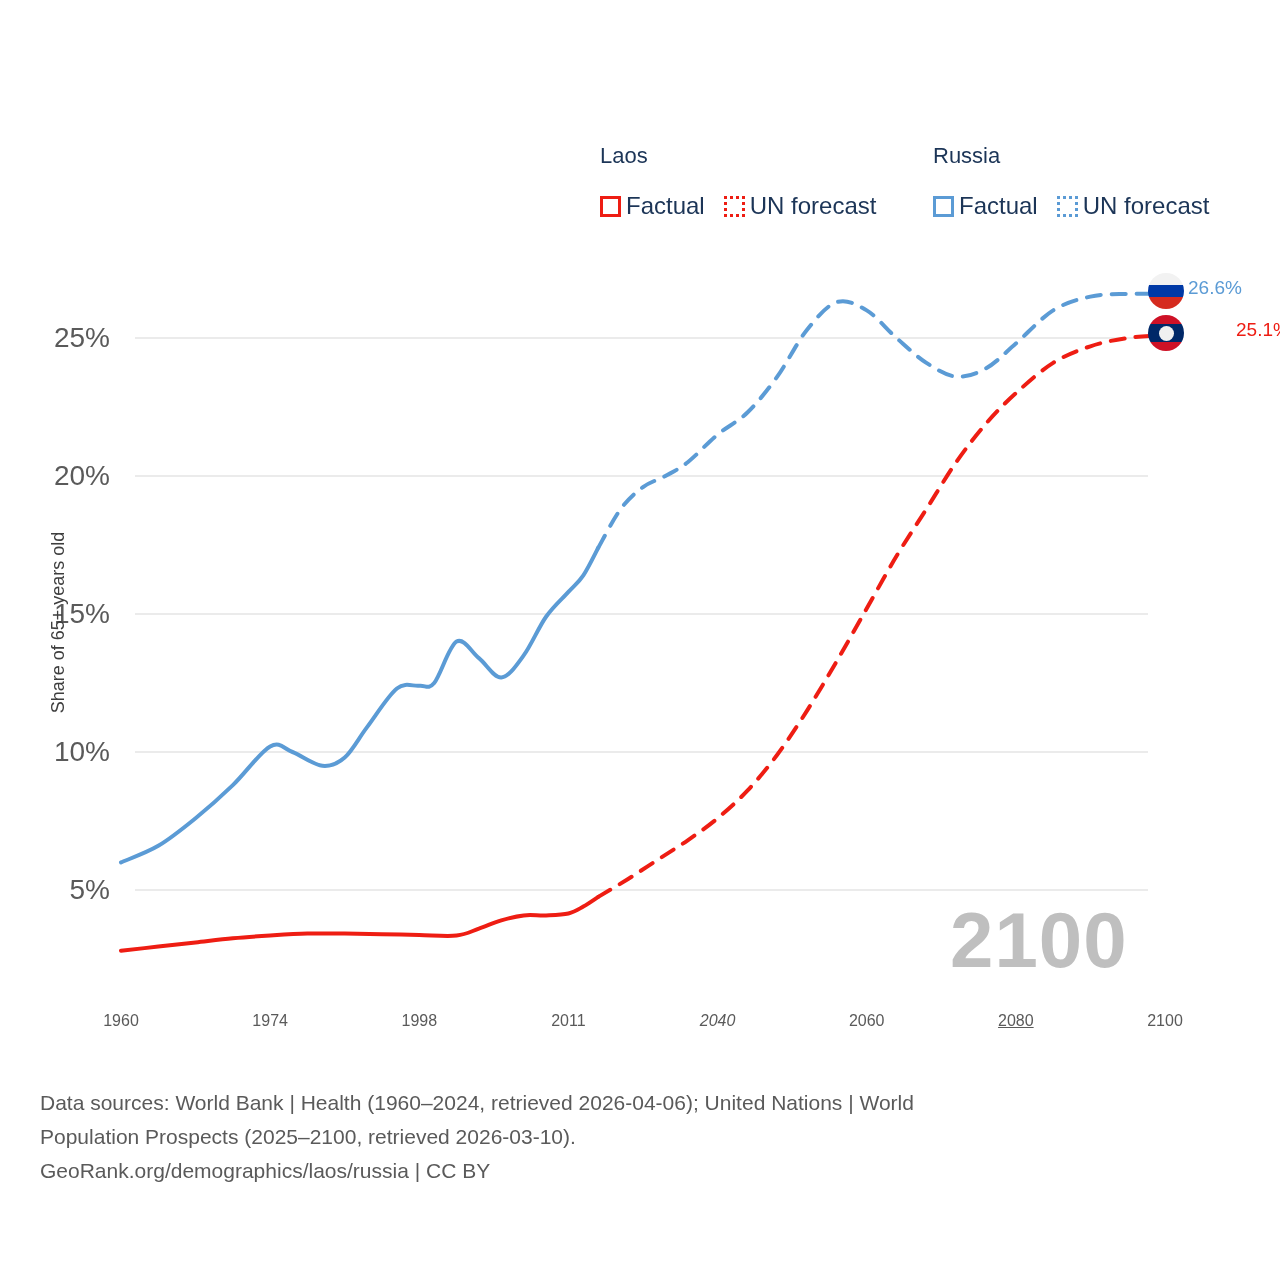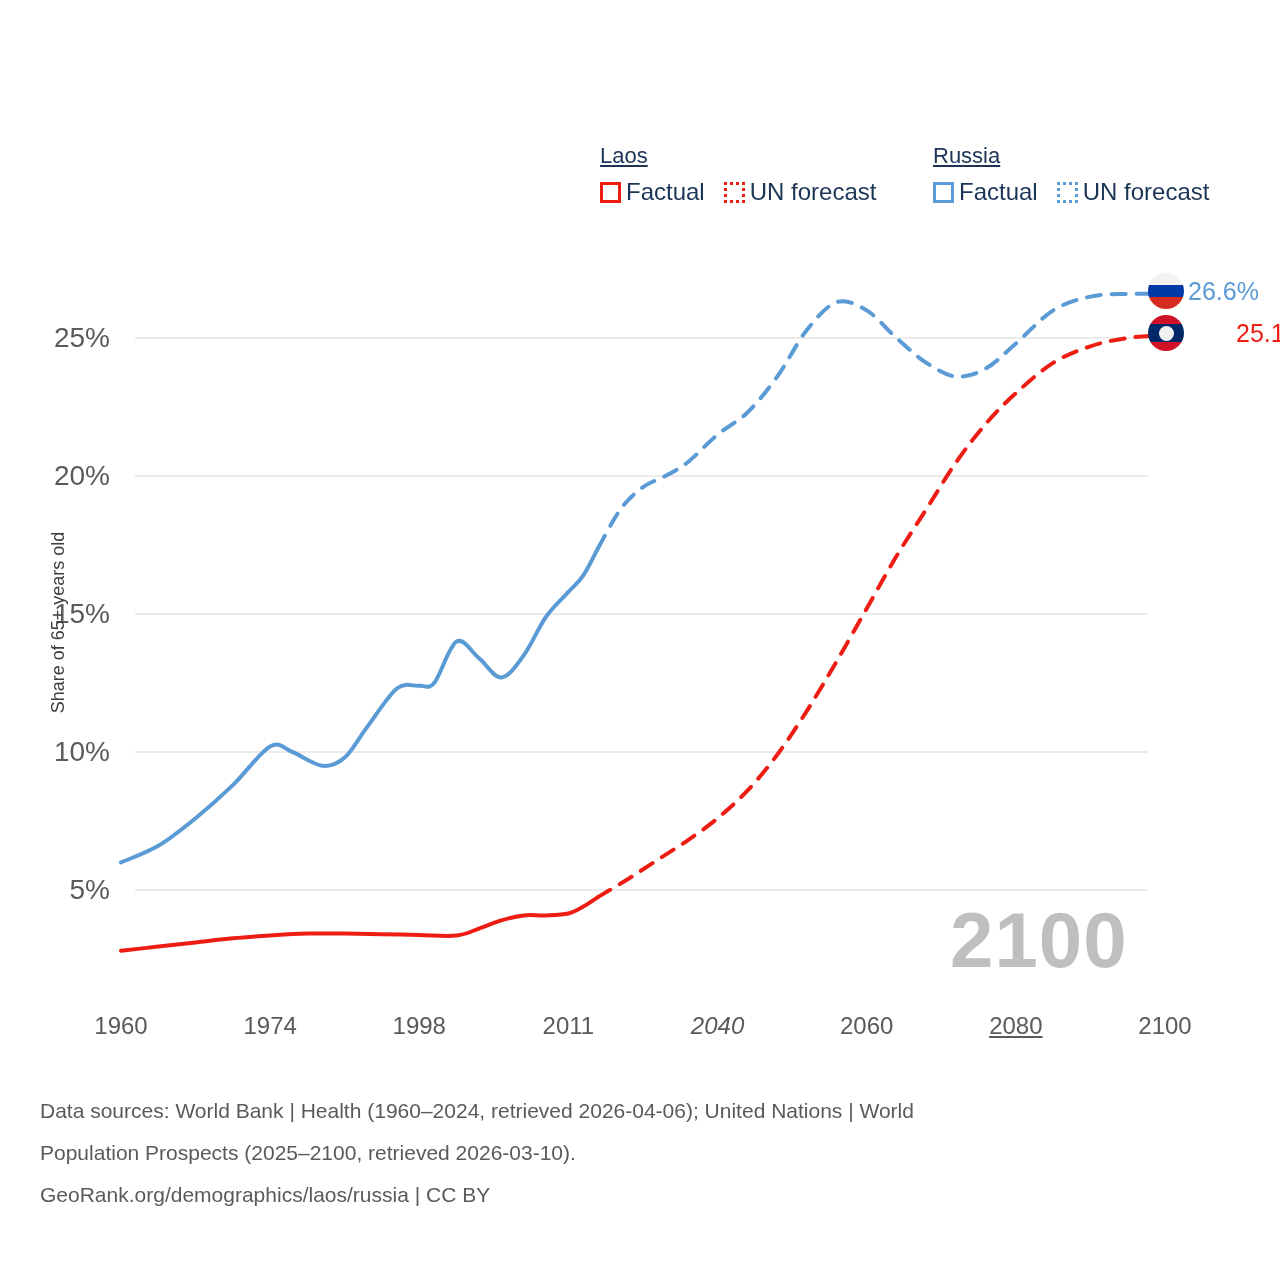--- a/index.html
+++ b/index.html
@@ -37,26 +37,25 @@
     height: 80px;
   }
   .legend-group { position: absolute; top: 0; }
   .legend-group.laos   { left: 0px; }
   .legend-group.russia { left: 333px; }
   .legend-country {
     font-size: 22px;
     color: #1c3557;
     line-height: 26px;
     white-space: nowrap;
-    text-decoration: underline;
   }
   .legend-items {
     display: flex;
     align-items: flex-end;
-    margin-top: 11px;
+    margin-top: 25px;
   }
   .legend-item {
     display: flex;
     align-items: center;
     white-space: nowrap;
   }
   .legend-item + .legend-item { margin-left: 19px; }
   .legend-swatch {
     width: 21px;
     height: 21px;
@@ -82,21 +81,21 @@
   .ytick-label {
     position: absolute;
     text-align: right;
     font-size: 28px;
     color: #5a5a5a;
     width: 90px;
   }
   .xtick-label {
     position: absolute;
     text-align: center;
-    font-size: 24px;
+    font-size: 16px;
     color: #5a5a5a;
     width: 110px;
     top: 1012px;
   }
   .axis-y-title {
     position: absolute;
     left: -62px;
     top: 612px;
     width: 240px;
     text-align: center;
@@ -109,21 +108,21 @@
     left: 950px;
     top: 895px;
     font-size: 78px;
     font-weight: bold;
     color: #bfbfbf;
     letter-spacing: 1px;
   }
   
   .end-label {
     position: absolute;
-    font-size: 25px;
+    font-size: 19px;
     white-space: nowrap;
   }
   .end-label.russia { left: 1188px; top: 277px; color: #5b9bd5; }
   .end-label.laos   { left: 1188px; top: 319px; color: #ee1d13; margin-left: 48px; }
   .flag {
     position: absolute;
     width: 36px;
     height: 36px;
     border-radius: 50%;
     overflow: hidden;
@@ -134,21 +133,21 @@
   
   .footer {
     position: absolute;
     left: 40px;
     top: 1086px;
     width: 1130px;
     font-size: 21px;
     color: #5a5a5a;
     line-height: 34px;
   }
-  .footer-line { display: block; margin-top: 8px; }
+  .footer-line { display: block; }
 </style>
 </head>
 <body>
 
 <div id="chart-root">
 
 
   <div class="legend">
     <div class="legend-group laos">
       <div class="legend-country">Laos</div>

